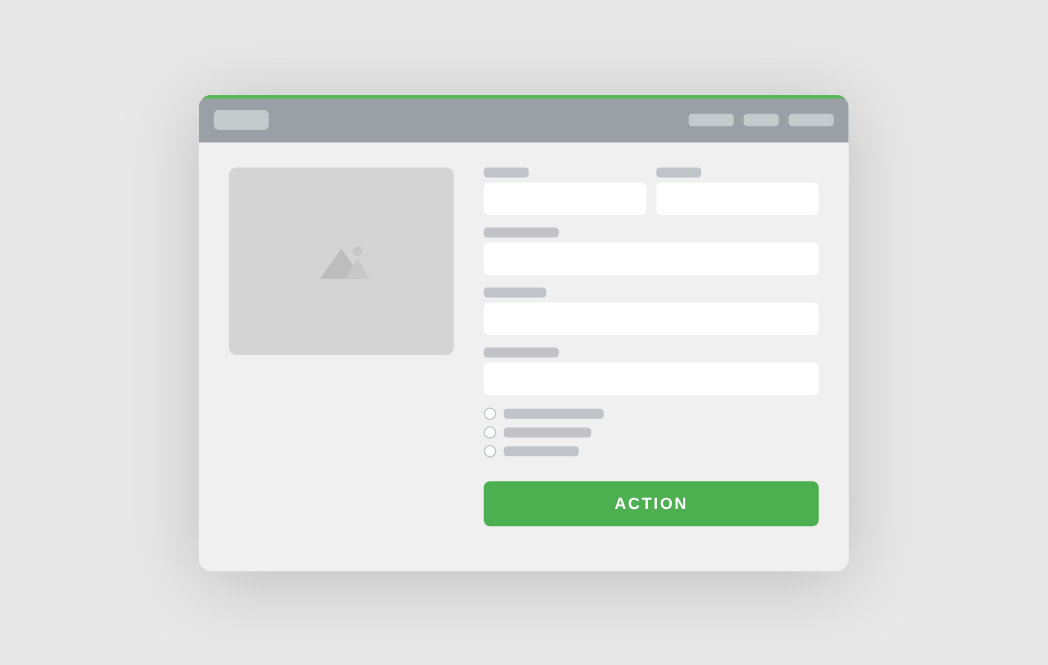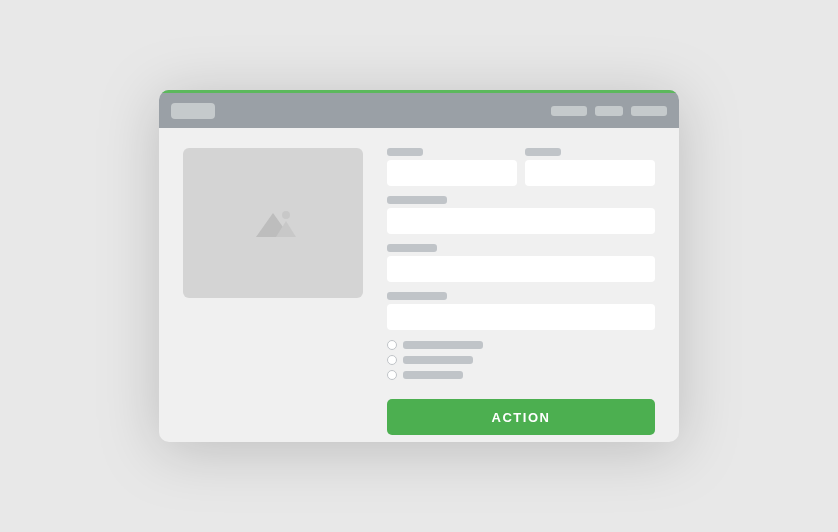--- a/index.html
+++ b/index.html
@@ -54,21 +54,21 @@
       gap: 8px;
     }
 
     .title-stub {
       background: #c5cacc;
       border-radius: 3px;
       height: 10px;
     }
 
     .window-body {
-      padding: 20px 24px 7px;
+      padding: 20px 24px 36px;
       display: flex;
       gap: 24px;
     }
 
     
     .left-panel {
       flex: 0 0 180px;
     }
 
     .image-placeholder {

